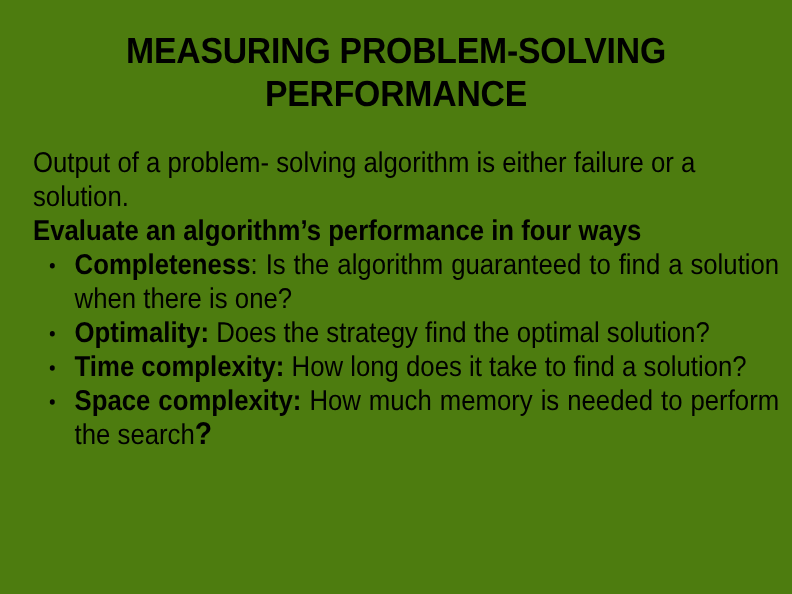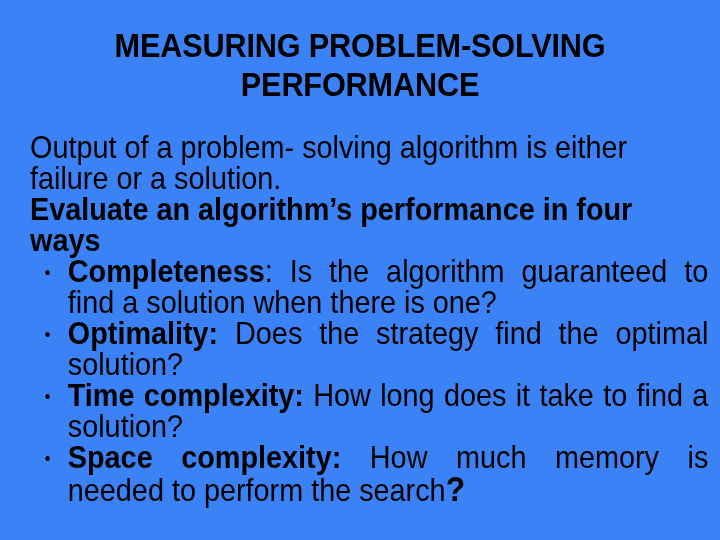--- a/index.html
+++ b/index.html
@@ -12,21 +12,21 @@
     background: #ffffff;
     font-family: "Liberation Sans", "DejaVu Sans", sans-serif;
     color: #000000;
     overflow: hidden;
   }
 
   .slide {
     position: relative;
     width: 720px;
     height: 540px;
-    background: #3b82f6;
+    background: #4d7c0f;
     box-sizing: border-box;
   }
 
   
   .title {
     position: absolute;
     left: 36px;
     top: 26px;
     width: 648px;
     text-align: center;
@@ -39,21 +39,21 @@
     transform-origin: center top;
     white-space: pre-line;
   }
 
   
   .body {
     position: absolute;
     left: 30px;
     top: 132px;
     width: 679px;
-    font-size: 32px;
+    font-size: 26px;
     line-height: 31px;
     font-family: "Liberation Sans", "DejaVu Sans", sans-serif;
   }
 
   .para {
     margin: 0;
     text-align: left;
     transform: scaleX(0.90);
     transform-origin: left top;
     width: 111%;

